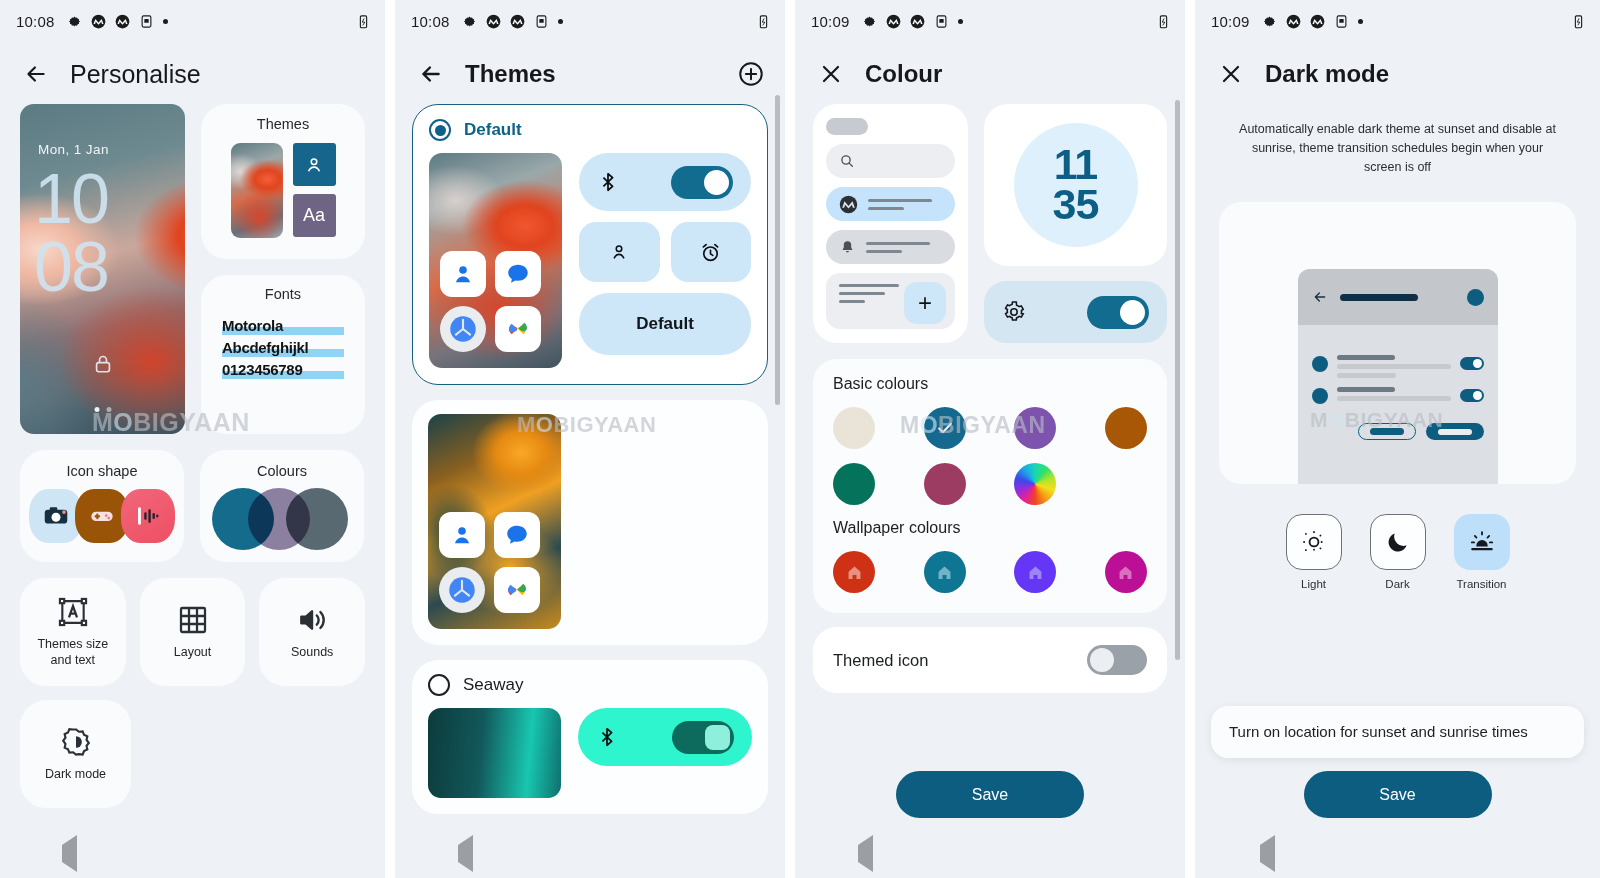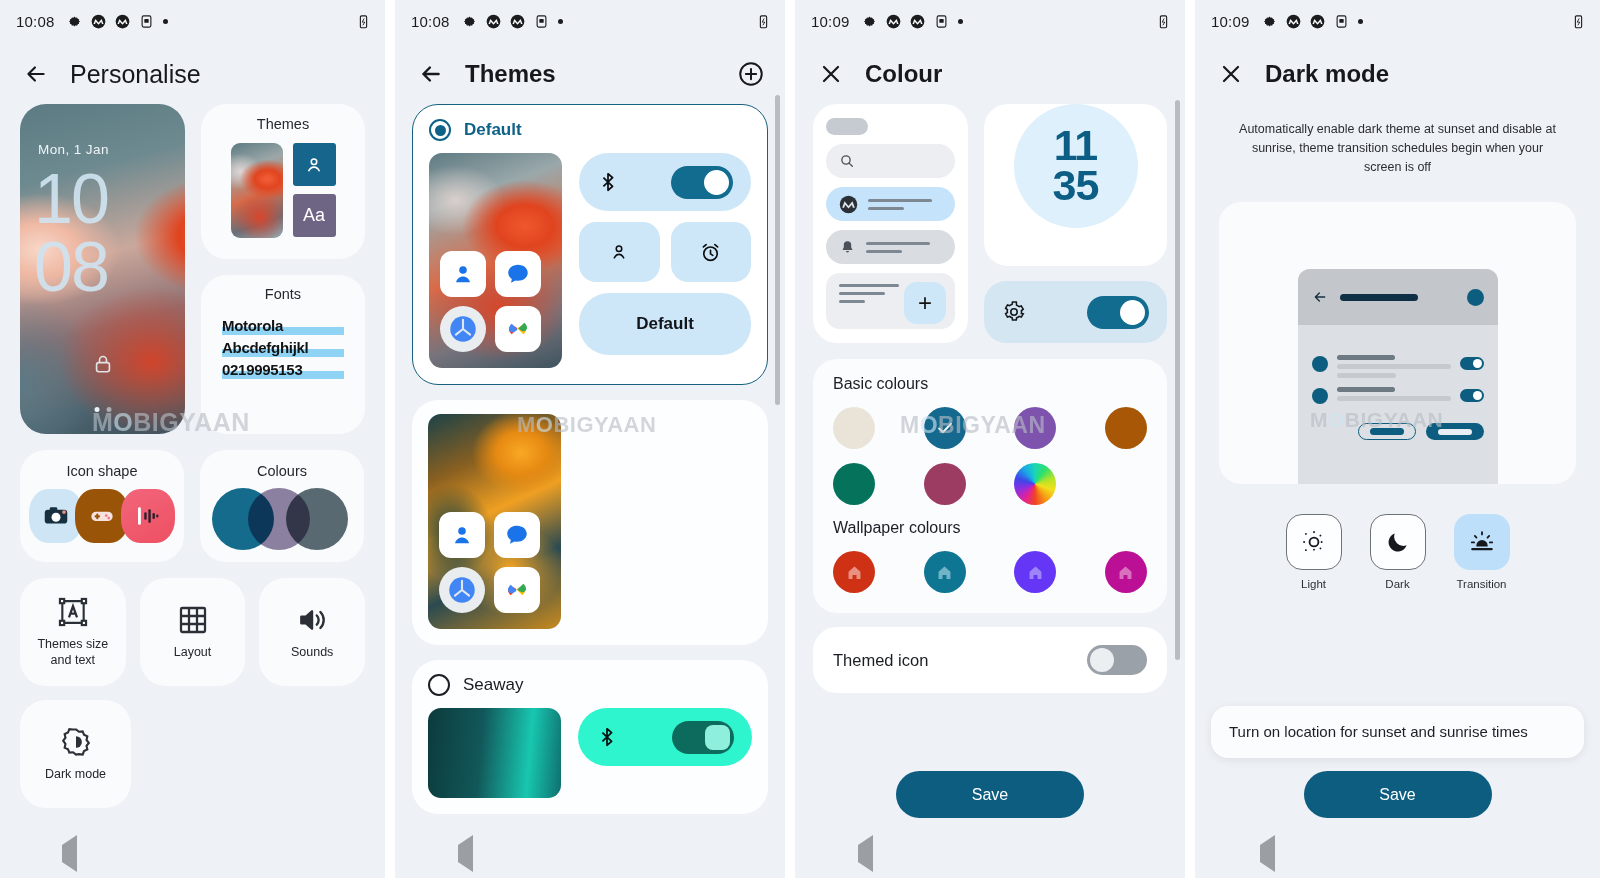--- a/index.html
+++ b/index.html
@@ -39,21 +39,21 @@
   .appbar .title { font-size:25px; color:#16181c; margin-left:14px; }
   .appbar .title.bold { font-weight:700; font-size:24px; }
   .appbar .spacer { flex:1; }
   .appbar .plus { width:36px; height:36px; display:flex; align-items:center; justify-content:center; }
 
   
   .s1-body { padding: 0 20px; }
   .row { display:flex; gap:16px; }
   .card { background:#fafbfd; border-radius:26px; }
   .wallcard {
-    width:172px; height:330px; border-radius:26px; position:relative; overflow:hidden;
+    width:172px; height:330px; border-radius:14px; position:relative; overflow:hidden;
     background:
       radial-gradient(ellipse 130px 95px at 118% 40%, #f0572e 0%, #e0441f 28%, rgba(224,68,31,0) 62%),
       radial-gradient(ellipse 115px 80px at 12% 44%, #f8d7c8 0%, #efb9a4 32%, rgba(239,185,164,0) 70%),
       radial-gradient(ellipse 150px 120px at 80% 78%, #d1442b 0%, rgba(209,68,43,0) 62%),
       radial-gradient(ellipse 120px 140px at 0% 85%, #5d7a85 0%, rgba(93,122,133,0) 65%),
       linear-gradient(165deg, #5c7a82 0%, #6d8a90 22%, #caa89c 46%, #8d6f72 66%, #4b626d 86%, #3d525e 100%);
   }
   .wallcard .wdate { position:absolute; top:38px; left:18px; color:#eef4f7; font-size:13.5px; letter-spacing:.4px; }
   .wallcard .wclock {
     position:absolute; top:62px; left:14px; color:#cfe3f0; font-size:70px;
@@ -169,21 +169,21 @@
   .mk-chip { width:42px; height:17px; border-radius:9px; background:#c6cbd2; }
   .mk-bar { height:34px; border-radius:18px; display:flex; align-items:center; padding:0 13px; gap:10px; }
   .mk-bar.g { background:#eceef1; }
   .mk-bar.b { background:#c5e4fb; }
   .mk-bar.d { background:#d9dde2; }
   .mk-lines { display:flex; flex-direction:column; gap:5px; }
   .mk-lines i { display:block; height:3px; border-radius:2px; background:#7e8892; }
   .mk-note { background:#eceef1; border-radius:14px; height:56px; display:flex; align-items:flex-start; justify-content:space-between; padding:11px 9px 0 13px; }
   .mk-fab { width:42px; height:42px; border-radius:13px; background:#cde7f8; display:flex; align-items:center; justify-content:center; font-size:24px; color:#111; margin-top:-2px;}
   .rightmock { display:flex; flex-direction:column; gap:15px; flex:1; }
-  .clockcard { background:#fff; border-radius:24px; height:162px; display:flex; align-items:flex-start; justify-content:center; }
+  .clockcard { background:#fff; border-radius:24px; height:162px; display:flex; align-items:center; justify-content:center; }
   .clockcircle { width:124px; height:124px; border-radius:50%; background:#def0fb; display:flex; flex-direction:column; align-items:center; justify-content:center; color:#0d5e84; font-weight:700; font-size:43px; line-height:.92; letter-spacing:-1px;}
   .settbar { background:#d4e6f2; border-radius:22px; height:62px; display:flex; align-items:center; justify-content:space-between; padding:0 18px; }
   .coloursPanel { background:#fafcfe; border-radius:24px; margin-top:16px; padding:16px 20px 20px 20px; }
   .sectitle { font-size:16px; color:#1b1e22; margin-bottom:14px; }
   .swatches { display:flex; justify-content:space-between; margin-bottom:14px; }
   .sw-c { width:42px; height:42px; border-radius:50%; display:flex; align-items:center; justify-content:center; }
   .sw-c.empty { visibility:hidden; }
   .sw-wheel { background:conic-gradient(#19d6b5,#2fe06a,#b3e32a,#f2e11c,#f59b14,#ef4423,#e1219c,#8b2fe0,#3c48e8,#1aa7e8,#19d6b5); }
   .themedCard { background:#fff; border-radius:24px; margin-top:14px; padding:18px 20px; display:flex; align-items:center; justify-content:space-between;gap:15px; }
   .tg-off { width:60px; height:30px; border-radius:18px; background:#9ba1a8; position:relative; }
@@ -296,21 +296,21 @@
                 <span class="tile purple">Aa</span>
               </div>
             </div>
           </div>
 
           <div class="card fontscard">
             <div class="cardlabel">Fonts</div>
             <div class="fontlines">
               <div class="fontline"><span class="t">Motorola</span></div>
               <div class="fontline"><span class="t">Abcdefghijkl</span></div>
-              <div class="fontline"><span class="t">0219995153</span></div>
+              <div class="fontline"><span class="t">0123456789</span></div>
             </div>
           </div>
         </div>
       </div>
 
       <div class="row row2">
         <div class="card iconShapeCard">
           <div class="cardlabel">Icon shape</div>
           <div class="shapes">
             <span class="shape s-a">

